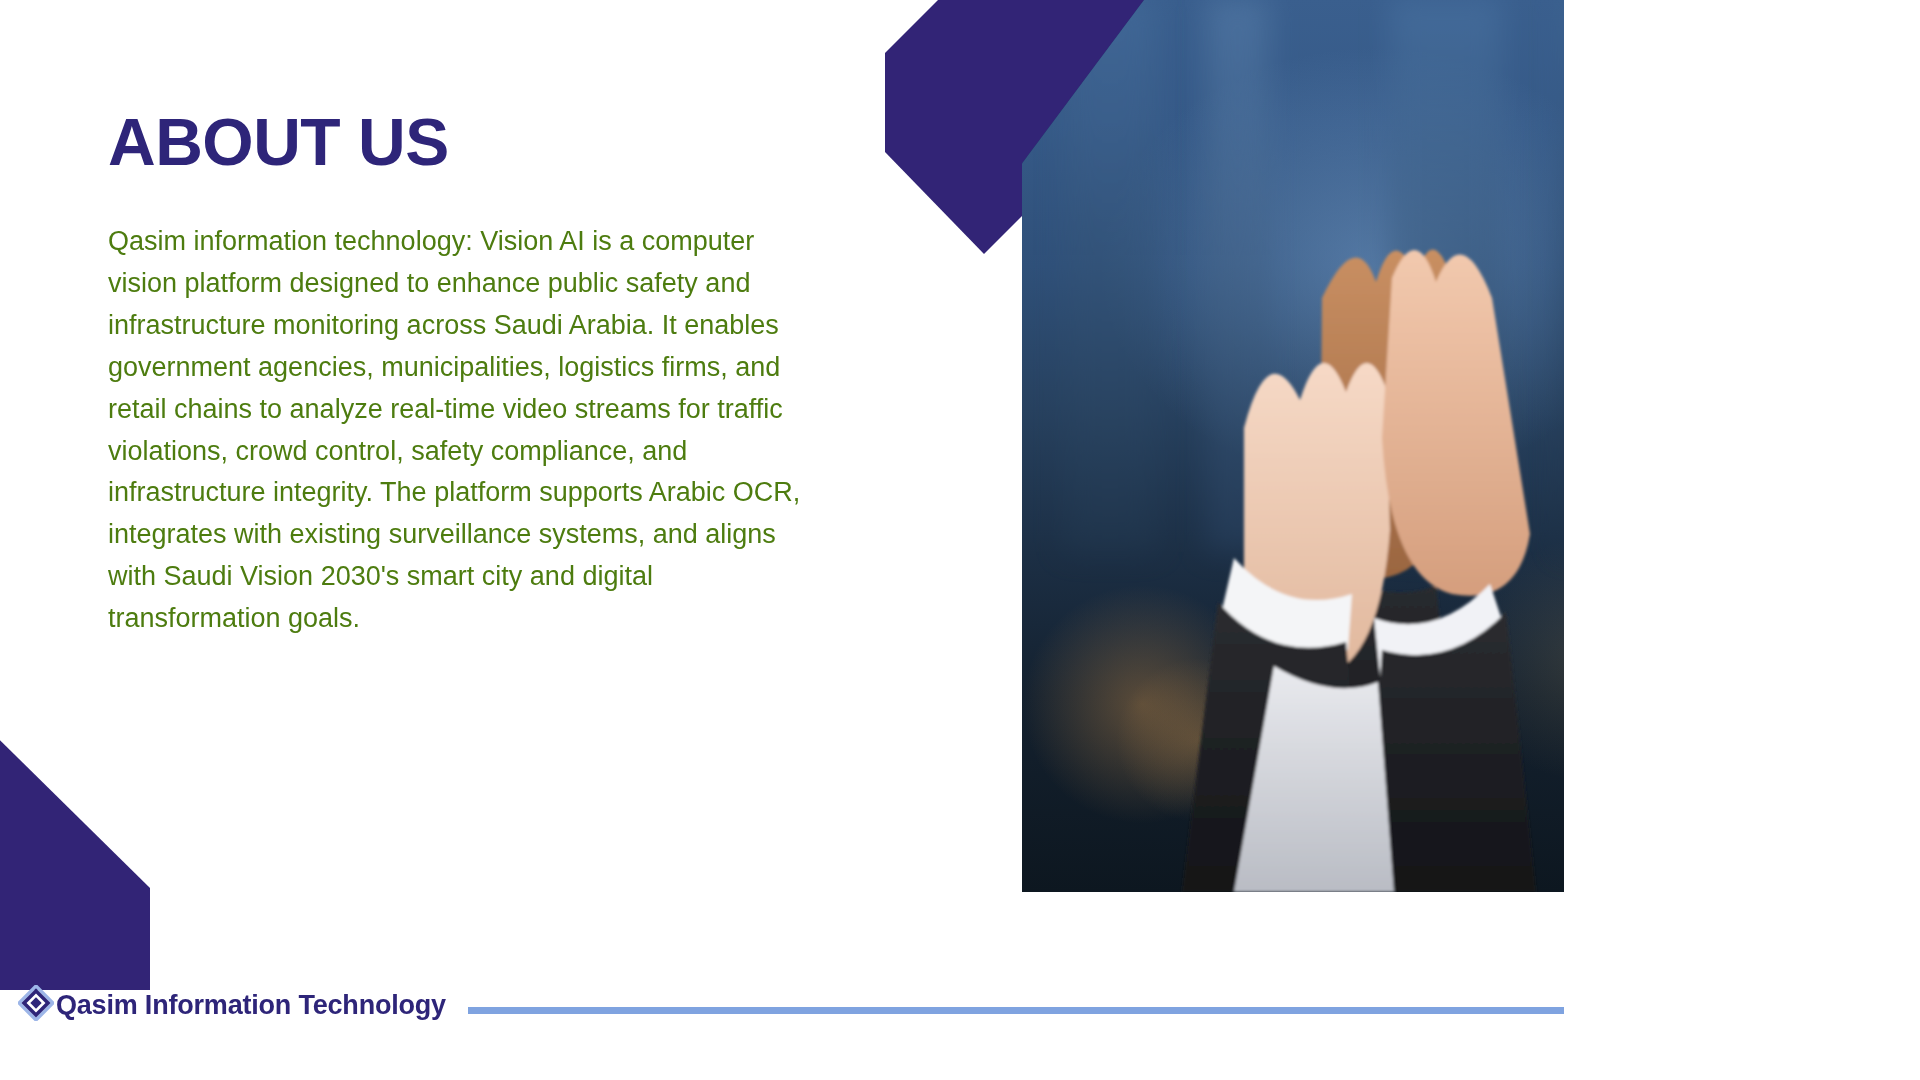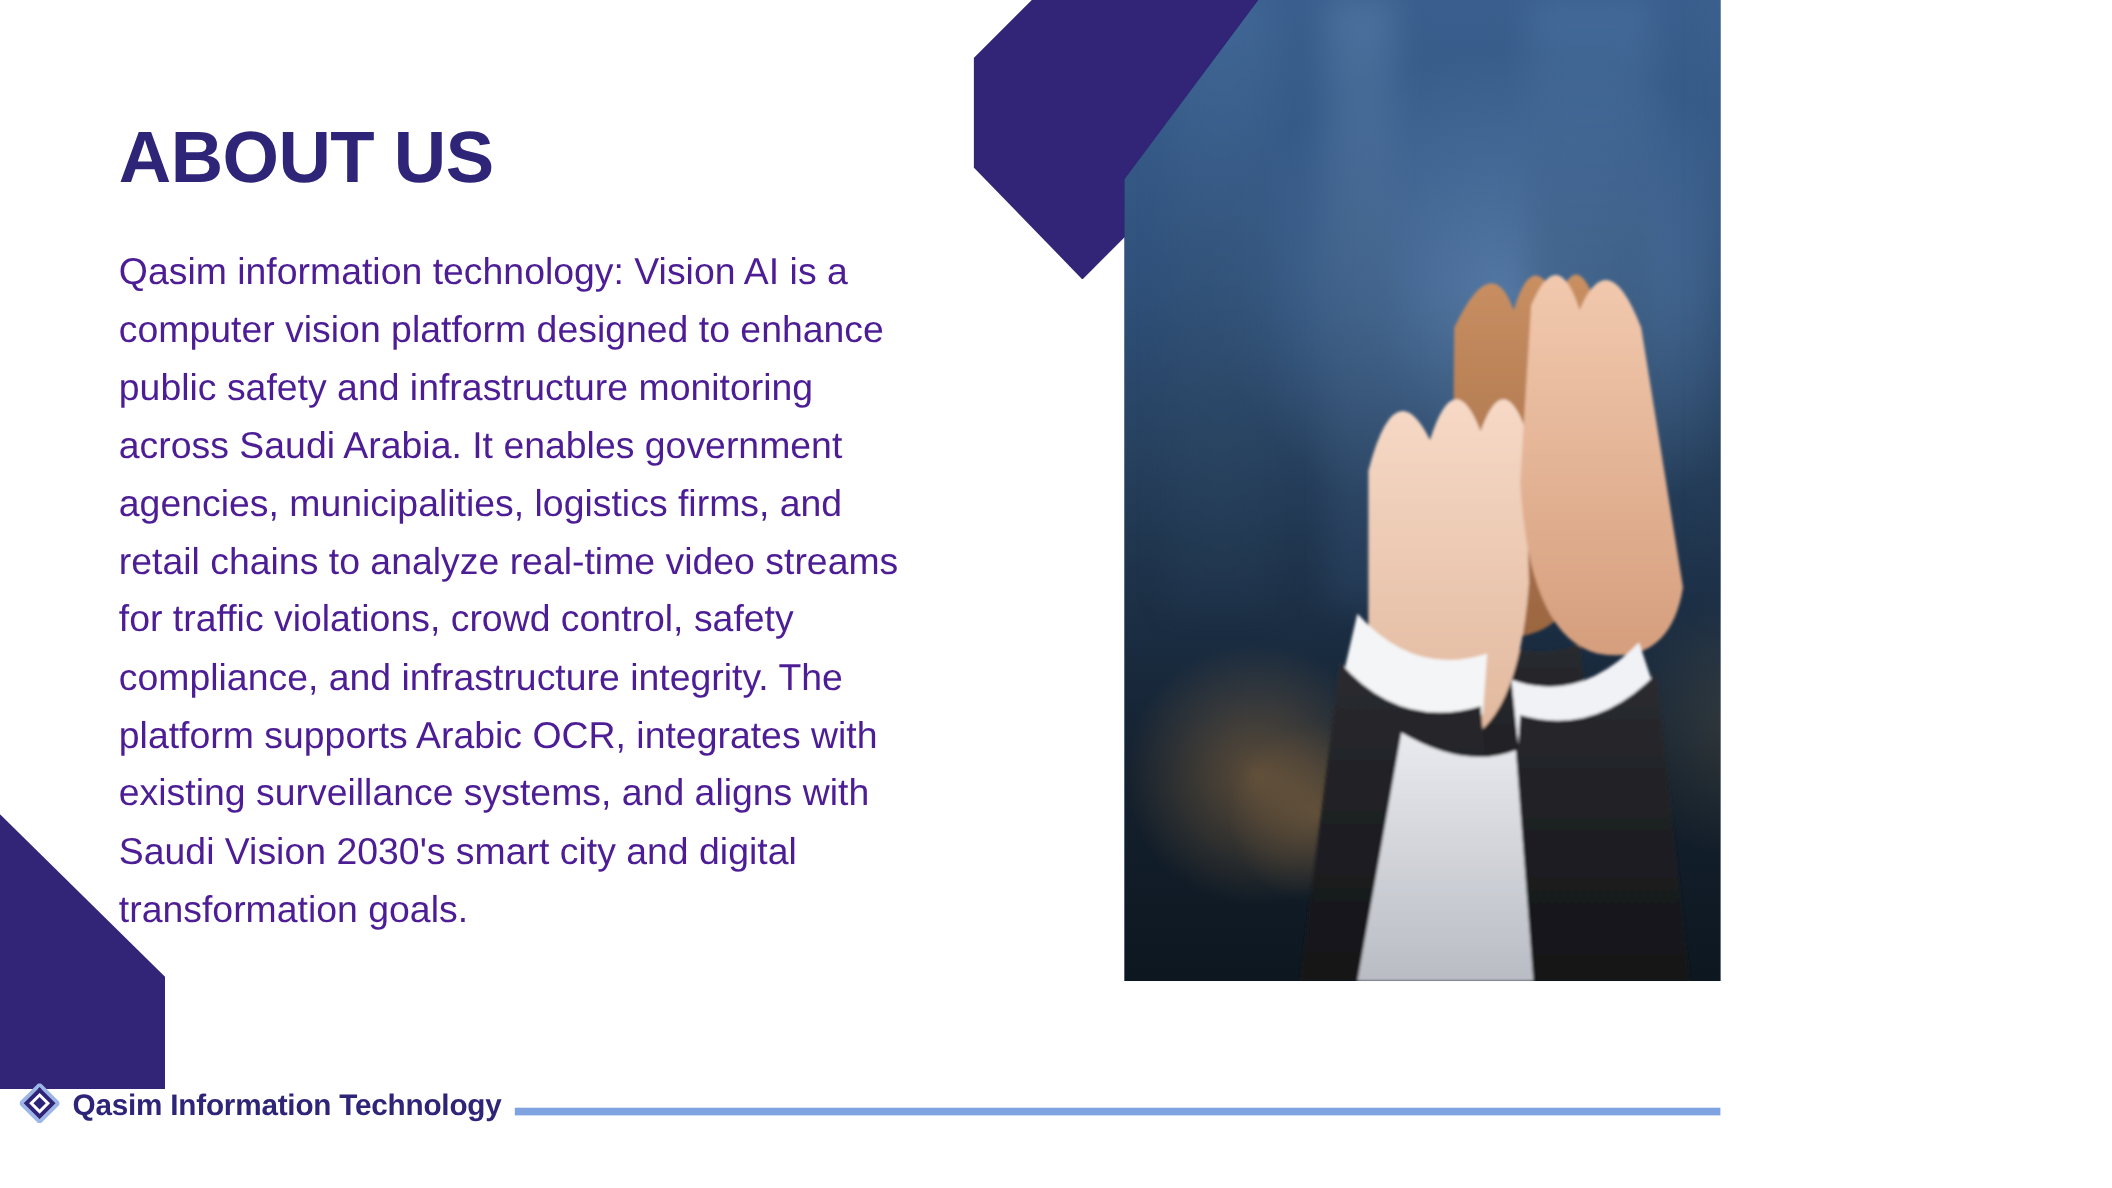--- a/index.html
+++ b/index.html
@@ -29,23 +29,23 @@
   .slide-title {
     font-size: 66px;
     font-weight: 800;
     letter-spacing: -0.5px;
     color: #2e2579;
     margin: 0 0 44px 0;
     line-height: 1.05;
     font-family: "Liberation Sans", sans-serif;
   }
   .slide-body {
-    font-size: 34px;
+    font-size: 27px;
     line-height: 1.55;
-    color: #4c1d95;
+    color: #4d7c0f;
     margin: 0;
     width: 715px;
     font-weight: 400;
     font-family: "Liberation Sans", sans-serif;
   }
 
   
   .chev {
     position: absolute;
     background: #322476;
@@ -120,21 +120,21 @@
     bottom: 0;
     width: 1920px;
     height: 150px;
   }
   .brand {
     position: absolute;
     left: 18px;
     top: 55px;
     display: flex;
     align-items: center;
-    gap: 12px;
+    gap: 2px;
   }
   .brand-name {
     font-size: 27px;
     font-weight: 700;
     color: #2e2579;
     letter-spacing: -0.2px;
     white-space: nowrap;
     font-family: "Liberation Sans", sans-serif;
   }
   .footer-rule {

